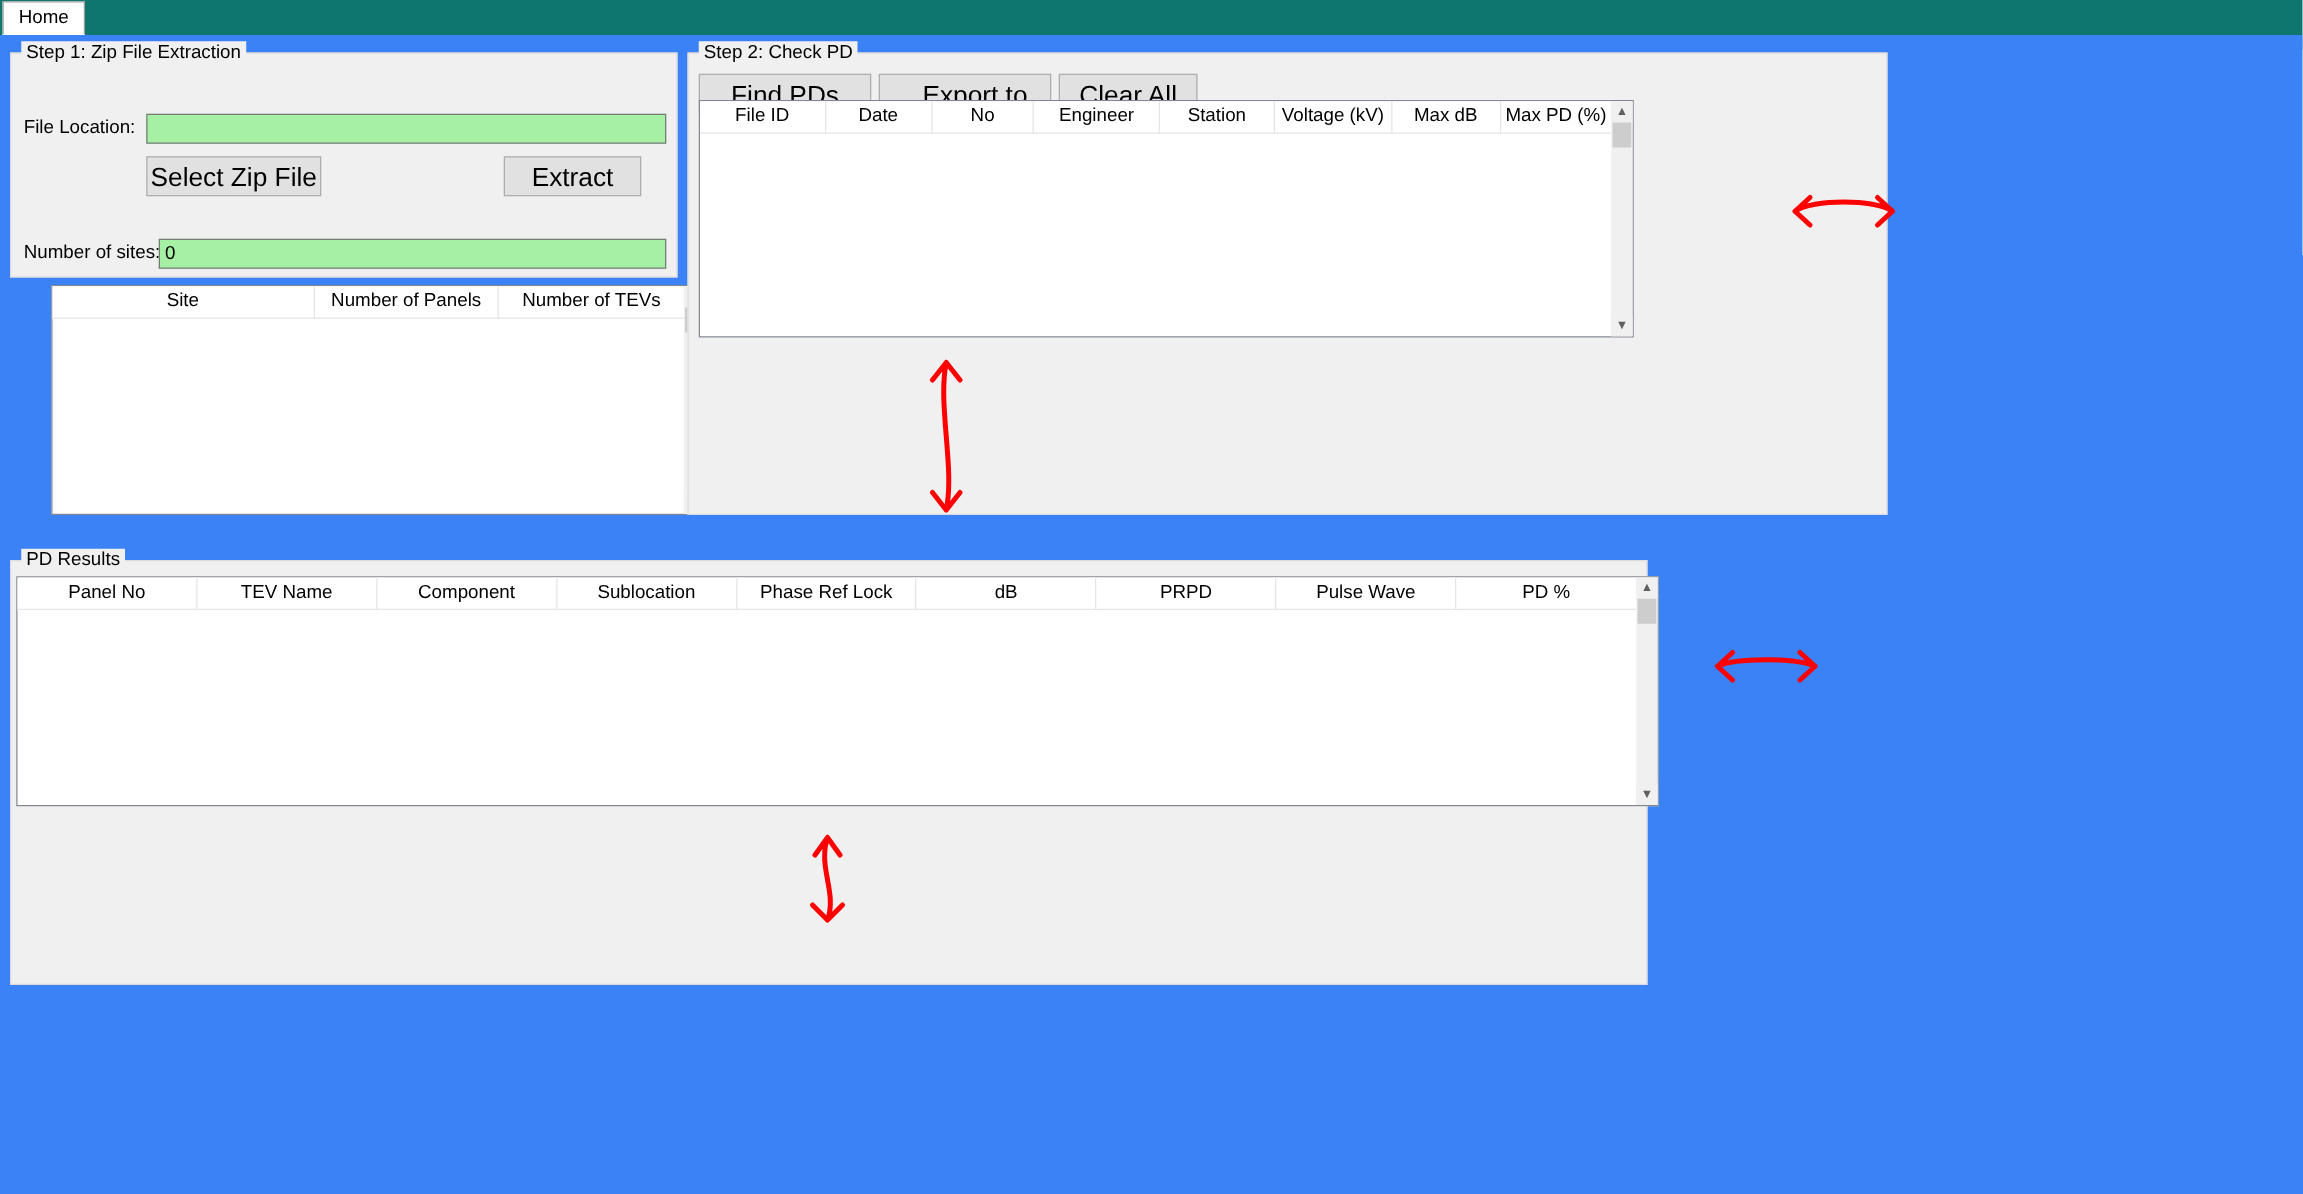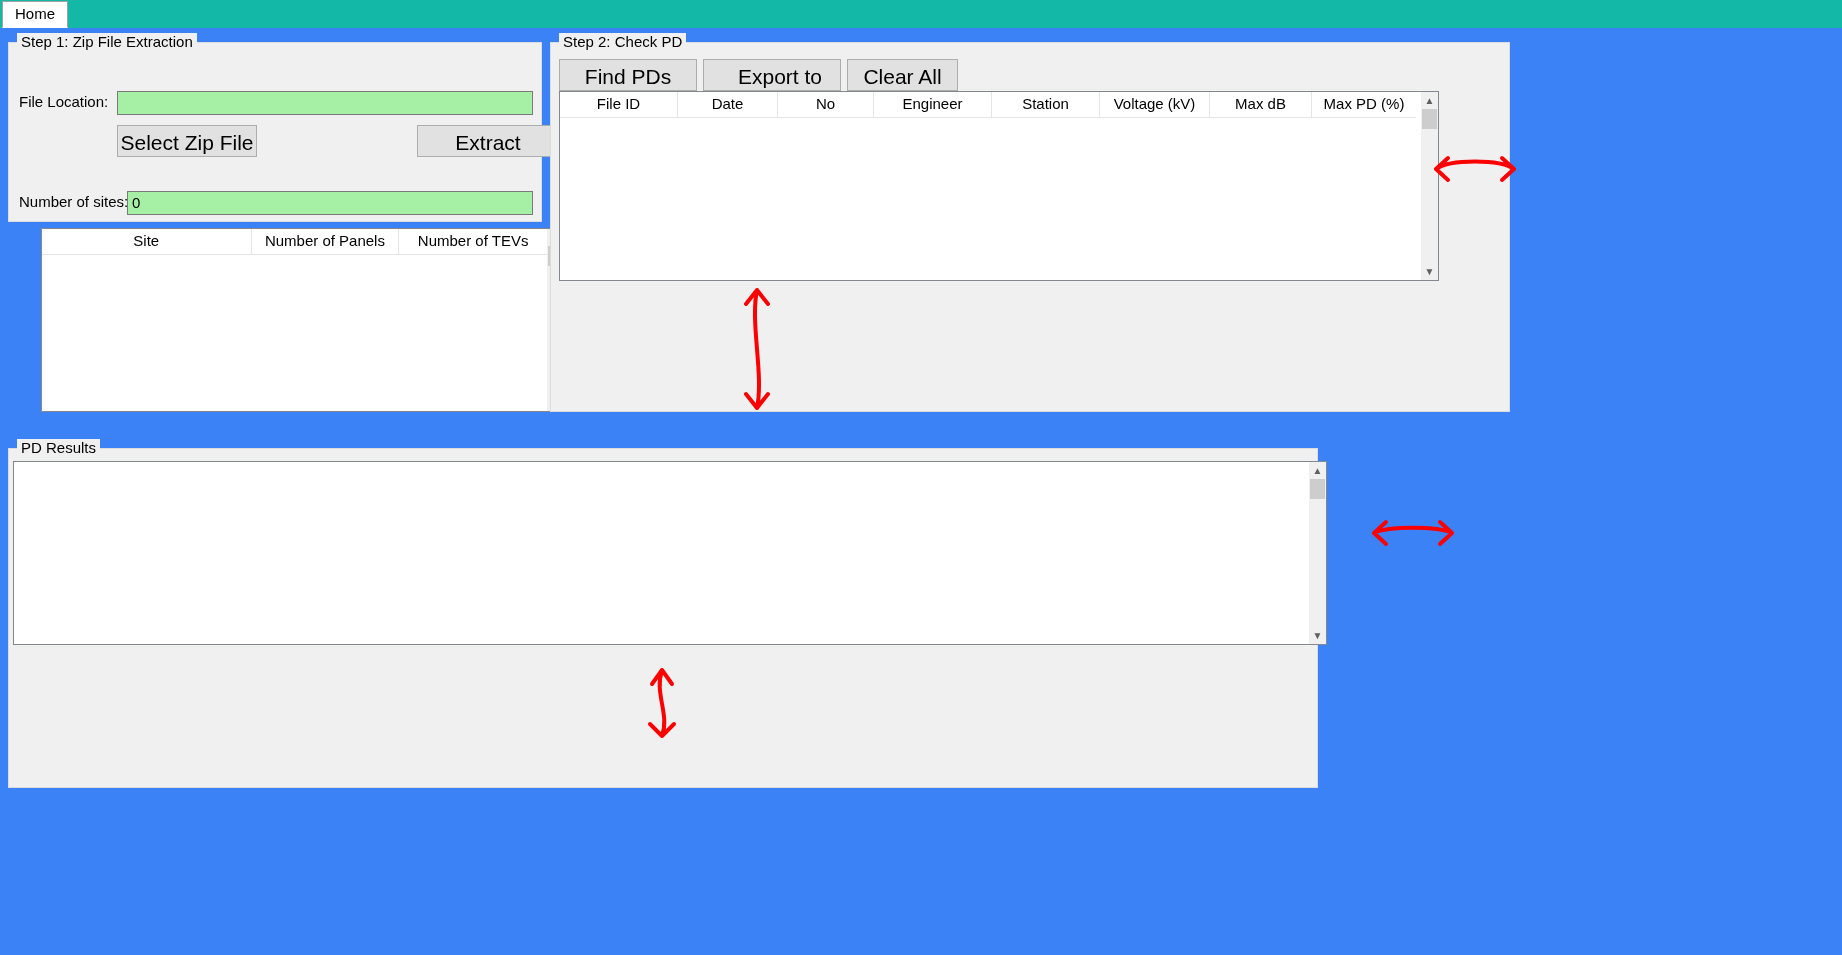--- a/index.html
+++ b/index.html
@@ -12,21 +12,21 @@
     color: #000;
     position: relative;
     overflow: hidden;
   }
 
   
   .tabstrip {
     position: absolute;
     top: 0; left: 0;
     width: 100%; height: 40px;
-    background: #14b8a6;
+    background: #0f766e;
     border-bottom: 1px solid #a0a0a0;
   }
   .tabstrip .tab {
     position: absolute;
     top: 1px; left: 2px;
     height: 27px;
     padding: 3px 12px 0 12px;
     background: #fff;
     border: 1px solid #a0a0a0;
     border-bottom: 1px solid #fff;
@@ -136,21 +136,21 @@
 
 <div class="content">
 
   <div id="g1" class="group">
     <div class="legend">Step 1: Zip File Extraction</div>
 
     <div class="lbl" style="top:50px; left:10px;">File Location:</div>
     <div class="txt" style="top:48px; left:108px; width:416px;"></div>
 
     <div class="btn" style="top:82px; left:108px; width:140px;">Select Zip File</div>
-    <div class="btn" style="top:82px; left:408px; width:142px;">Extract</div>
+    <div class="btn" style="top:82px; left:394px; width:110px;">Extract</div>
 
     <div class="lbl" style="top:150px; left:10px;">Number of sites:</div>
     <div class="txt" style="top:148px; left:118px; width:406px;">0</div>
   </div>
 
   <div class="listview" style="top:200px; left:8px; width:524px; height:184px;margin-left:33px;">
     <div class="cols">
       <div class="col" style="width:210px;">Site</div>
       <div class="col" style="width:148px;">Number of Panels</div>
       <div class="col" style="width:148px; border-right:none;">Number of TEVs</div>
@@ -162,21 +162,21 @@
     </div>
   </div>
 
   <div class="group" style="top:14px; left:550px; width:960px; height:370px;">
     <div class="legend">Step 2: Check PD</div>
 
     <div class="btn" style="top:16px; left:8px; width:138px;">Find PDs</div>
     <div class="btn" style="top:16px; left:152px; width:138px;padding-left:16px;">Export to PDF</div>
     <div class="btn" style="top:16px; left:296px; width:111px;">Clear All</div>
 
-    <div class="listview" style="top:48px; left:8px; width:880px; height:190px;">
+    <div class="listview" style="top:37px; left:8px; width:748px; height:190px;">
       <div class="cols">
         <div class="col" style="width:118px;">File ID</div>
         <div class="col" style="width:100px;">Date</div>
         <div class="col" style="width:96px;">No</div>
         <div class="col" style="width:118px;">Engineer</div>
         <div class="col" style="width:108px;">Station</div>
         <div class="col" style="width:110px;">Voltage (kV)</div>
         <div class="col" style="width:102px;">Max dB</div>
         <div class="col" style="width:104px; border-right:none;">Max PD (%)</div>
       </div>
@@ -185,20 +185,31 @@
         <div class="thumb"></div>
         <div class="down">▼</div>
       </div>
     </div>
   </div>
 
   <div class="group" style="top:420px; left:8px; width:1310px; height:340px;">
     <div class="legend">PD Results</div>
 
     <div class="listview" style="top:12px; left:4px; width:1314px; height:184px;">
+      <div class="cols">
+        <div class="col" style="width:144px;">Panel No</div>
+        <div class="col" style="width:144px;">TEV Name</div>
+        <div class="col" style="width:144px;">Component</div>
+        <div class="col" style="width:144px;">Sublocation</div>
+        <div class="col" style="width:144px;">Phase Ref Lock</div>
+        <div class="col" style="width:144px;">dB</div>
+        <div class="col" style="width:144px;">PRPD</div>
+        <div class="col" style="width:144px;">Pulse Wave</div>
+        <div class="col" style="width:144px; border-right:none;">PD %</div>
+      </div>
       <div class="vscroll">
         <div class="up">▲</div>
         <div class="thumb"></div>
         <div class="down">▼</div>
       </div>
     </div>
   </div>
 
   <svg class="anno" style="top:116px; left:1430px; width:90px; height:50px;">
     <path d="M6 25 C 20 15, 70 15, 84 25 M6 25 L18 14 M6 25 L18 36 M84 25 L72 14 M84 25 L72 36"></path>

